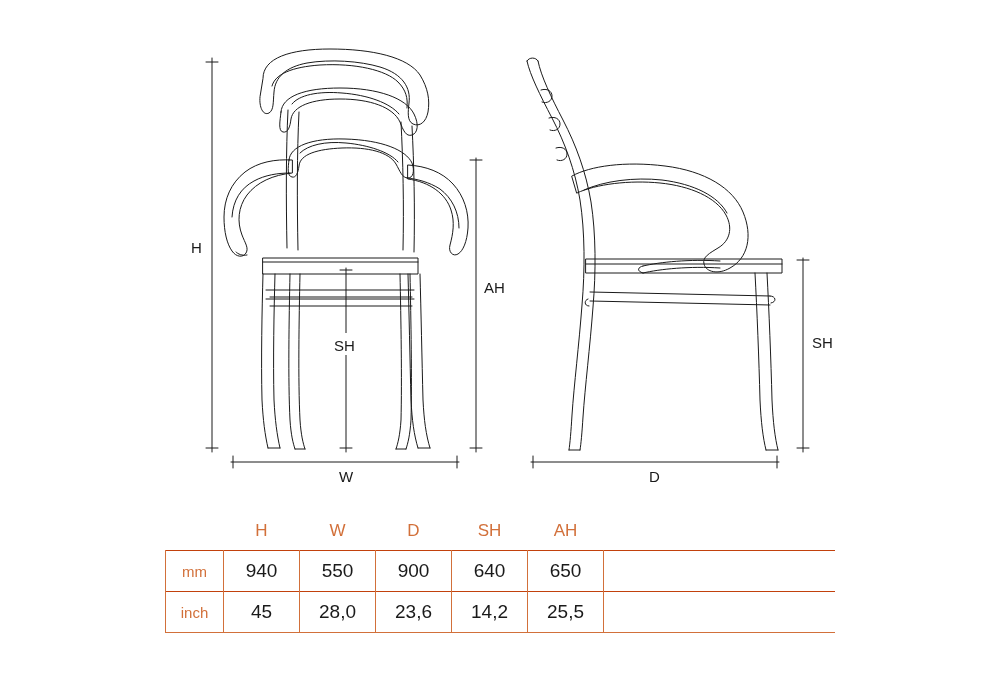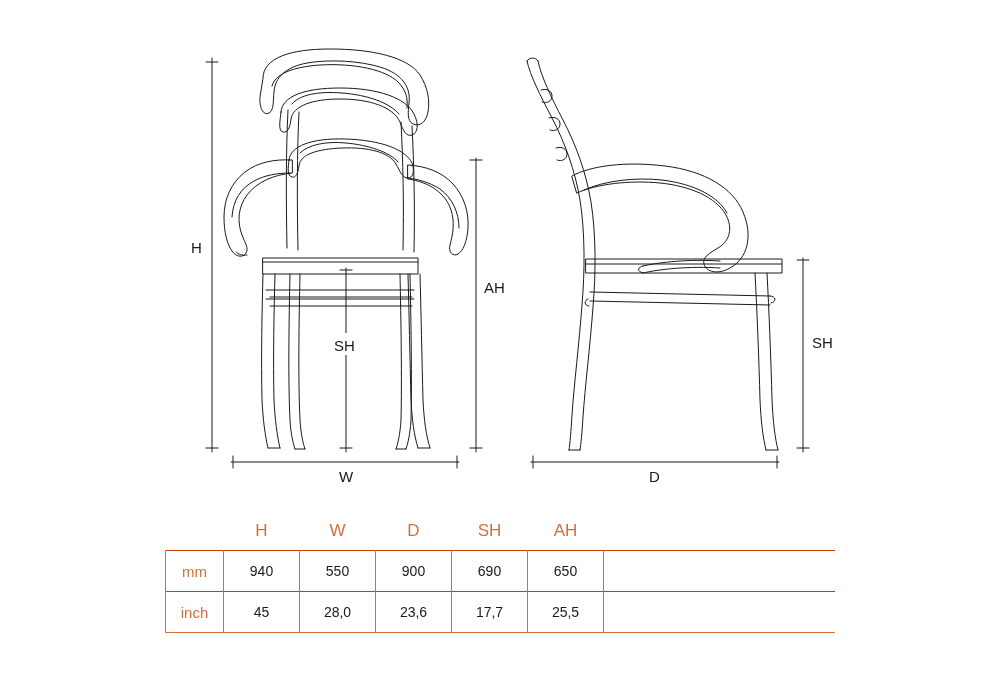--- a/index.html
+++ b/index.html
@@ -47,21 +47,21 @@
     table-layout: fixed;
   }
   table.spec col.unitcol { width: 58px; }
   table.spec col.datacol { width: 76px; }
   table.spec col.fillcol { width: auto; }
   table.spec th, table.spec td {
     padding: 0;
     margin: 0;
     height: 40px;
     font-weight: normal;
-    font-size: 14px;
+    font-size: 19px;
     text-align: center;
     vertical-align: middle;
   }
   
   tr.head th {
     color: #d2703a;
     font-size: 17px;
     border: none;
     height: 38px;
   }
@@ -259,30 +259,30 @@
           <th>AH</th>
           <th class="corner-cell"></th>
         </tr>
       </thead>
       <tbody>
         <tr class="row">
           <td class="unit">mm</td>
           <td>940</td>
           <td>550</td>
           <td>900</td>
-          <td>690</td>
+          <td>640</td>
           <td>650</td>
           <td class="fill"></td>
         </tr>
         <tr class="row last">
           <td class="unit">inch</td>
           <td>45</td>
           <td>28,0</td>
           <td>23,6</td>
-          <td>17,7</td>
+          <td>14,2</td>
           <td>25,5</td>
           <td class="fill"></td>
         </tr>
       </tbody>
     </table>
   </div>
 
 </div>
 
 </body></html>

